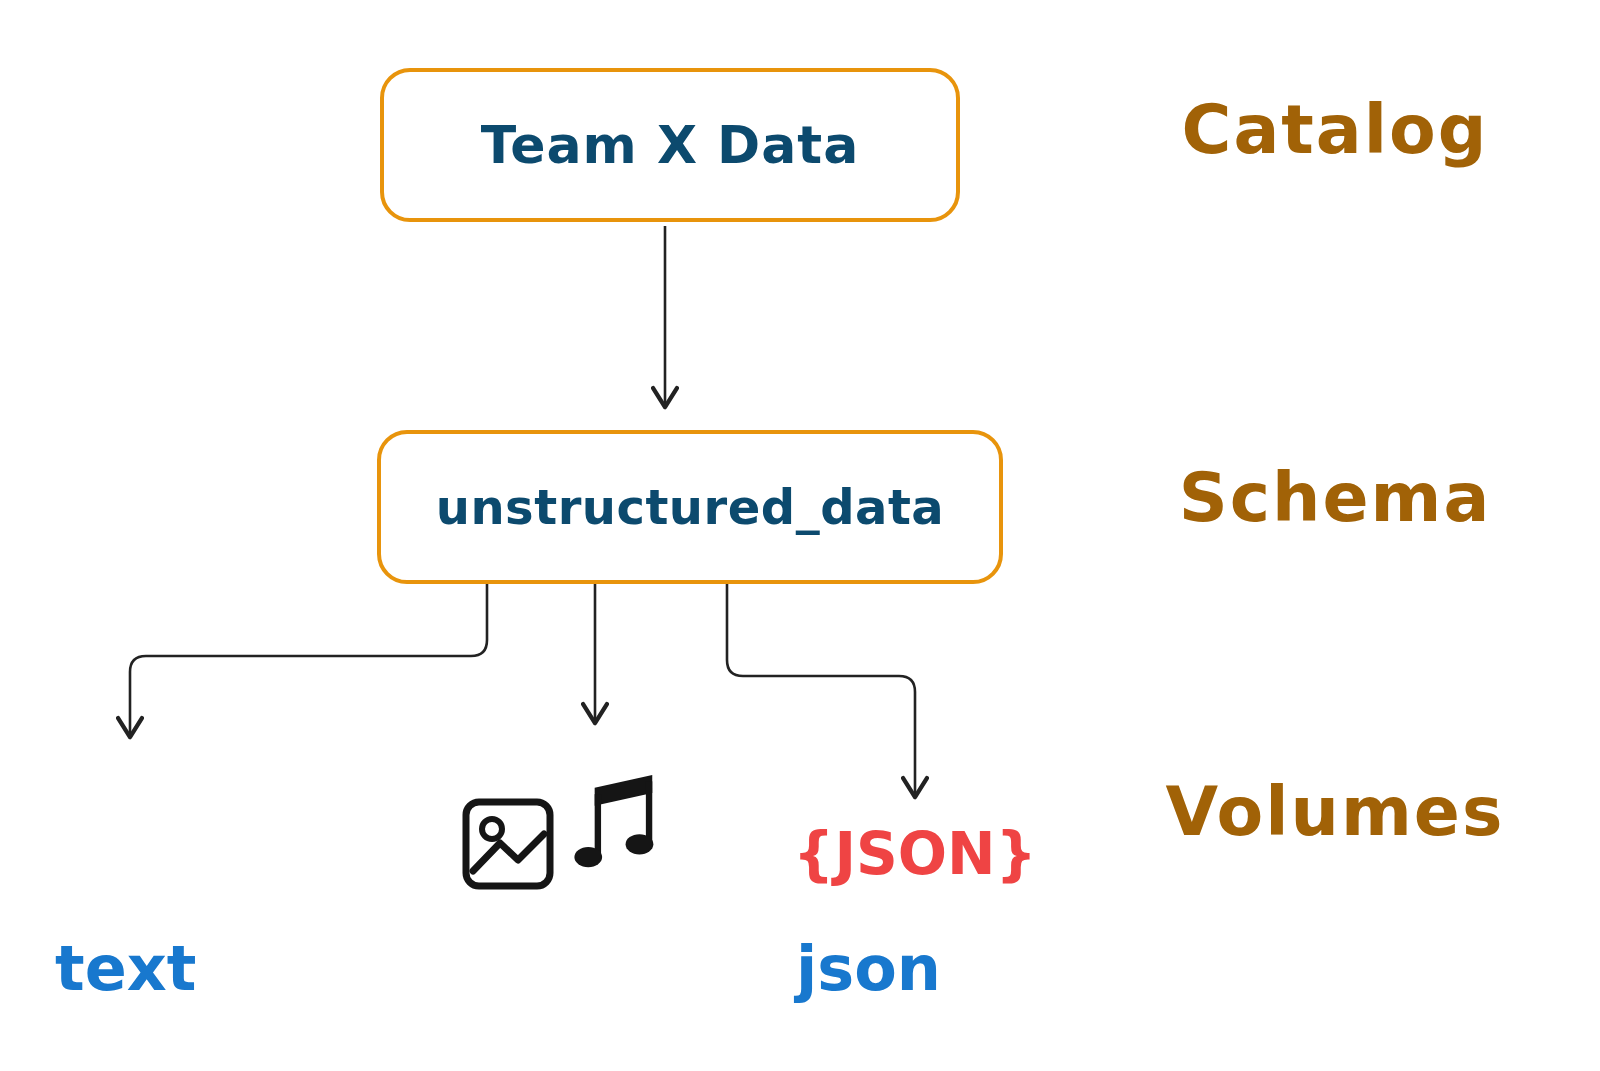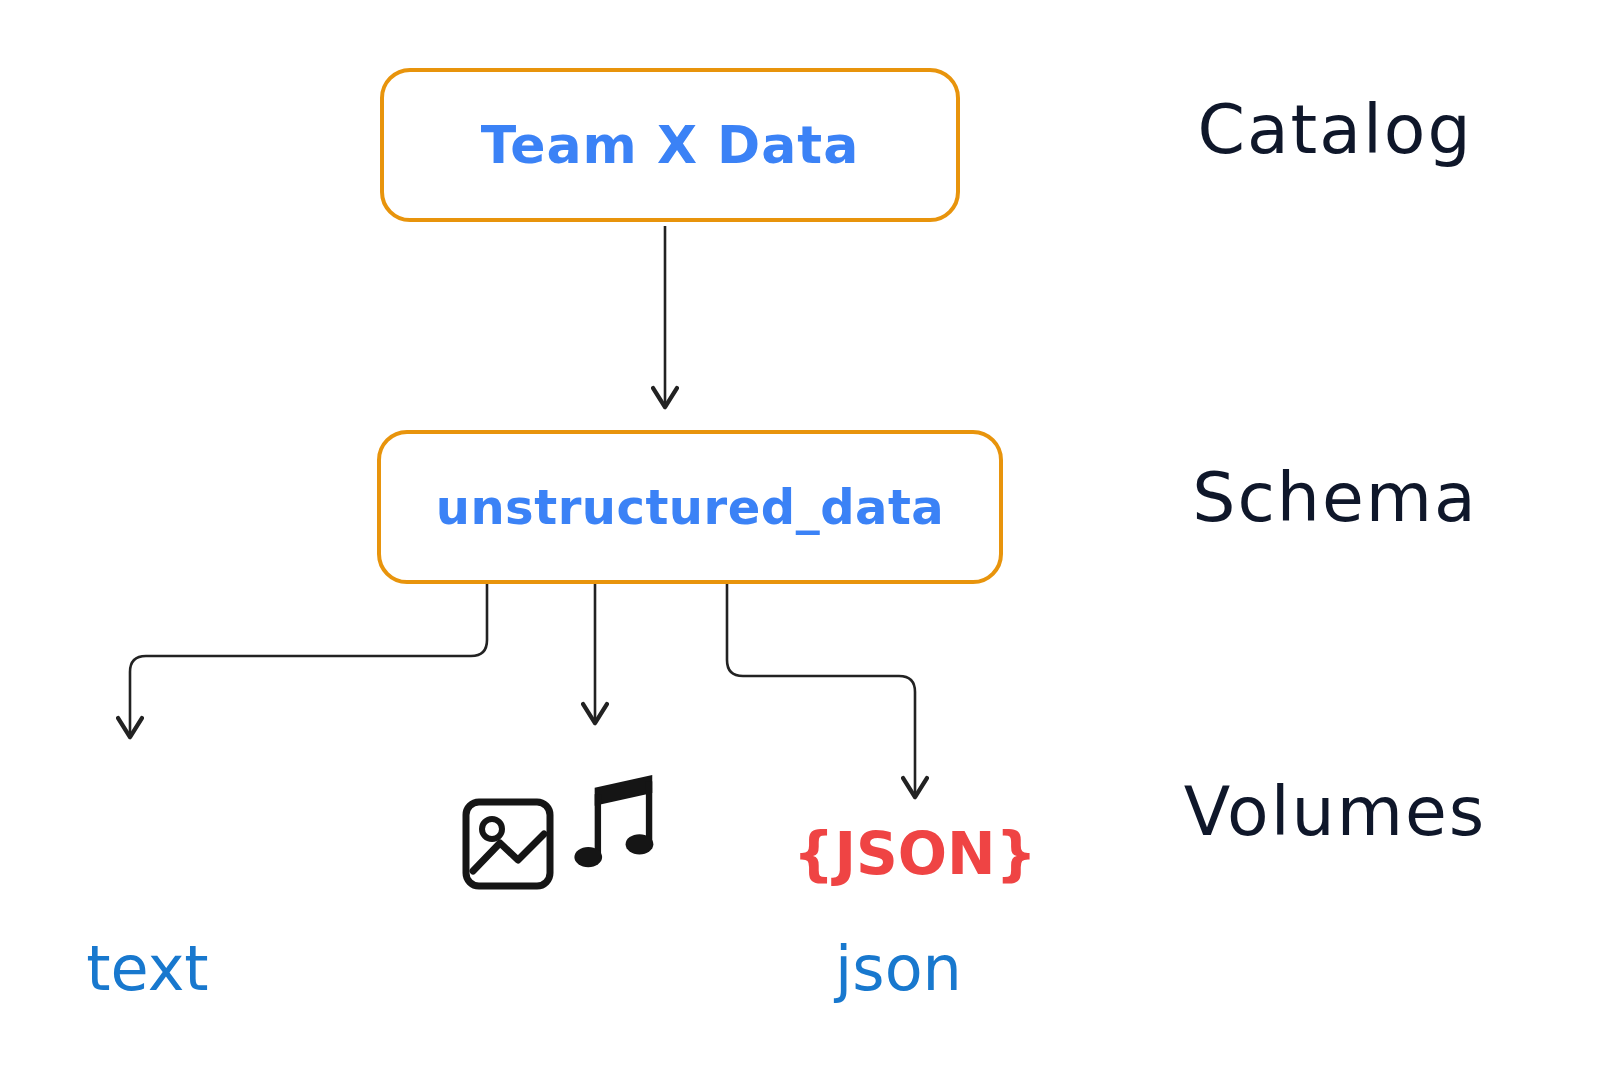--- a/index.html
+++ b/index.html
@@ -25,44 +25,44 @@
   .node-box {
     position: absolute;
     border: 4px solid #E8940C;
     border-radius: 30px;
     background: #ffffff;
     display: flex;
     align-items: center;
     justify-content: center;
   }
   .node-box .node-label {
-    color: #3b82f6;
+    color: #0c4a6e;
     font-weight: 700;
     letter-spacing: 1px;
     white-space: nowrap;
   }
   .catalog-box {
     left: 380px; top: 68px;
     width: 572px; height: 146px;
   }
   .catalog-box .node-label { font-size: 52px; }
   .schema-box {
     left: 345px; top: 430px;
     width: 618px; height: 146px; margin-left: 32px;
   }
   .schema-box .node-label { font-size: 48px; letter-spacing: 0.5px; }
 
   .level-label {
     position: absolute;
     left: 1160px;
     width: 350px;
     text-align: center;
-    color: #0f172a;
+    color: #a16207;
     font-size: 68px;
-    font-weight: 400;
+    font-weight: 700;
     letter-spacing: 2px;
     white-space: nowrap;
   }
   .level-catalog { top: 90px; }
   .level-schema  { top: 458px; }
   .level-volumes { top: 772px; }
 
   .icon-wrap { position: absolute; }
   .pdf-icon-wrap   { left: 76px;  top: 750px; width: 112px; height: 132px; }
   .image-icon-wrap { left: 460px; top: 796px; width: 96px;  height: 96px; }
@@ -76,23 +76,22 @@
     text-align: center;
     font-size: 58px;
     font-weight: 600;
     color: #ef4444;
     white-space: nowrap;
   }
 
   .volume-label {
     position: absolute;
     color: #1878CE;
-    font-weight: 400;
+    font-weight: 700;
     font-size: 62px;
-    text-align: center;
     white-space: nowrap;
   }
   .volume-label-text  { left: 55px;  top: 932px; width: 185px; }
   .volume-label-media { left: 450px; top: 940px; width: 220px; }
   .volume-label-json  { left: 796px; top: 932px; width: 205px; }
 
   .pdf-band-text {
     font-size: 27px;
     font-weight: 700;
     fill: #ffffff;

